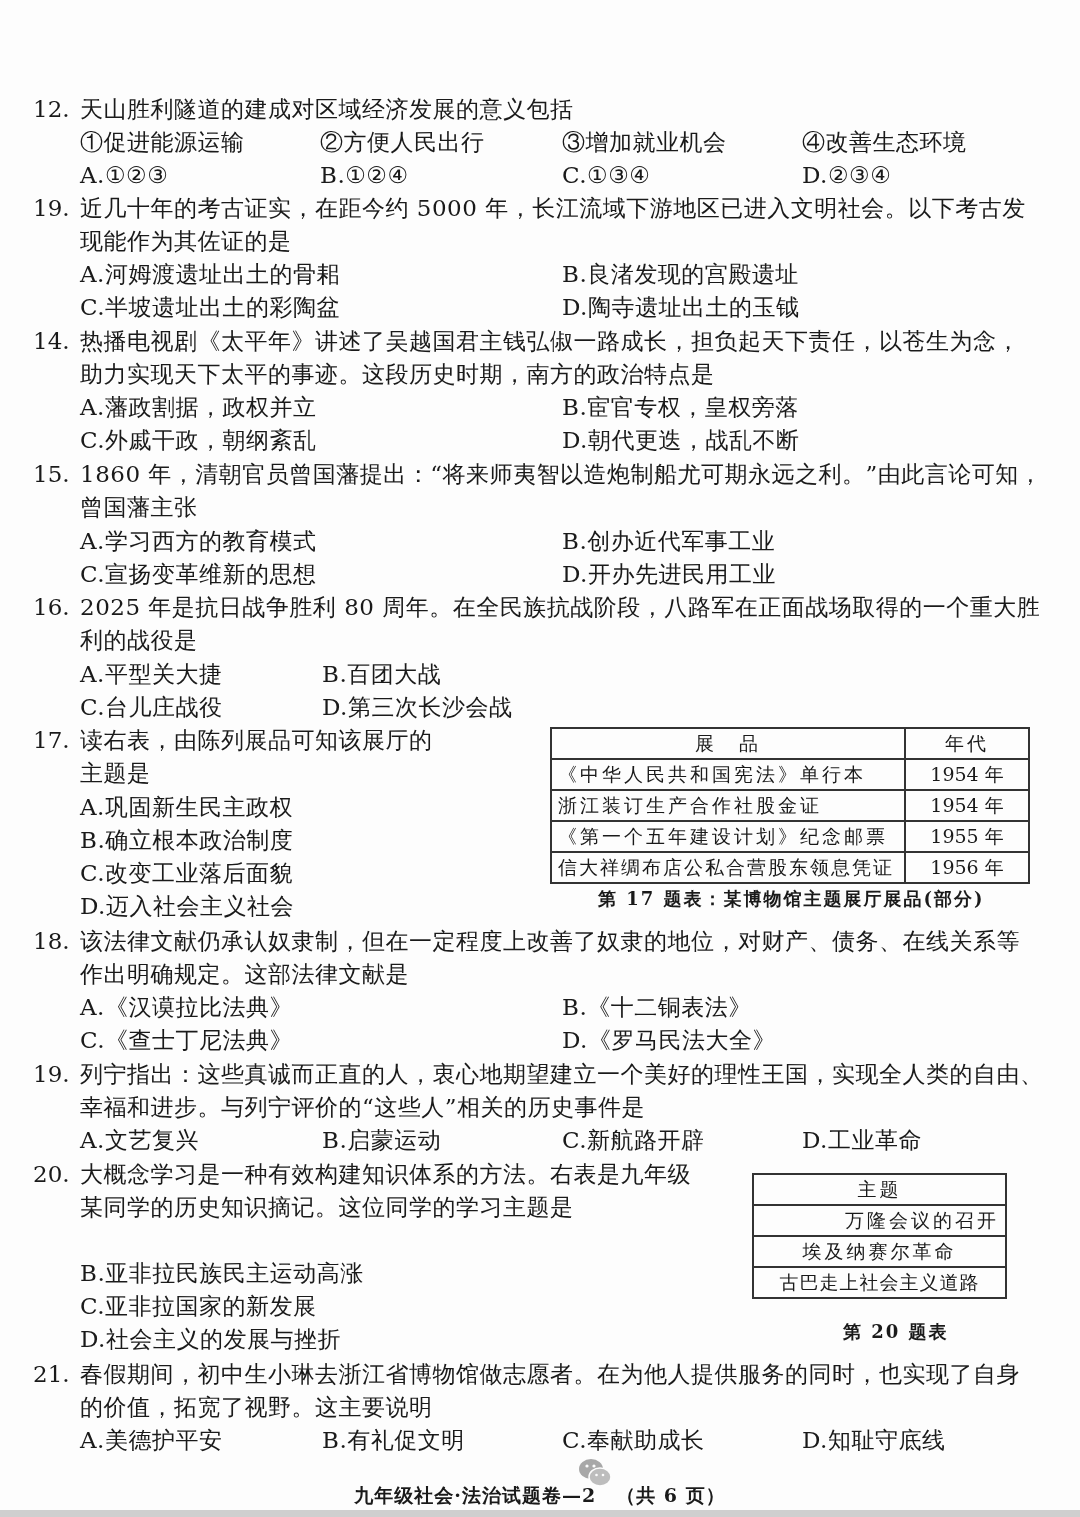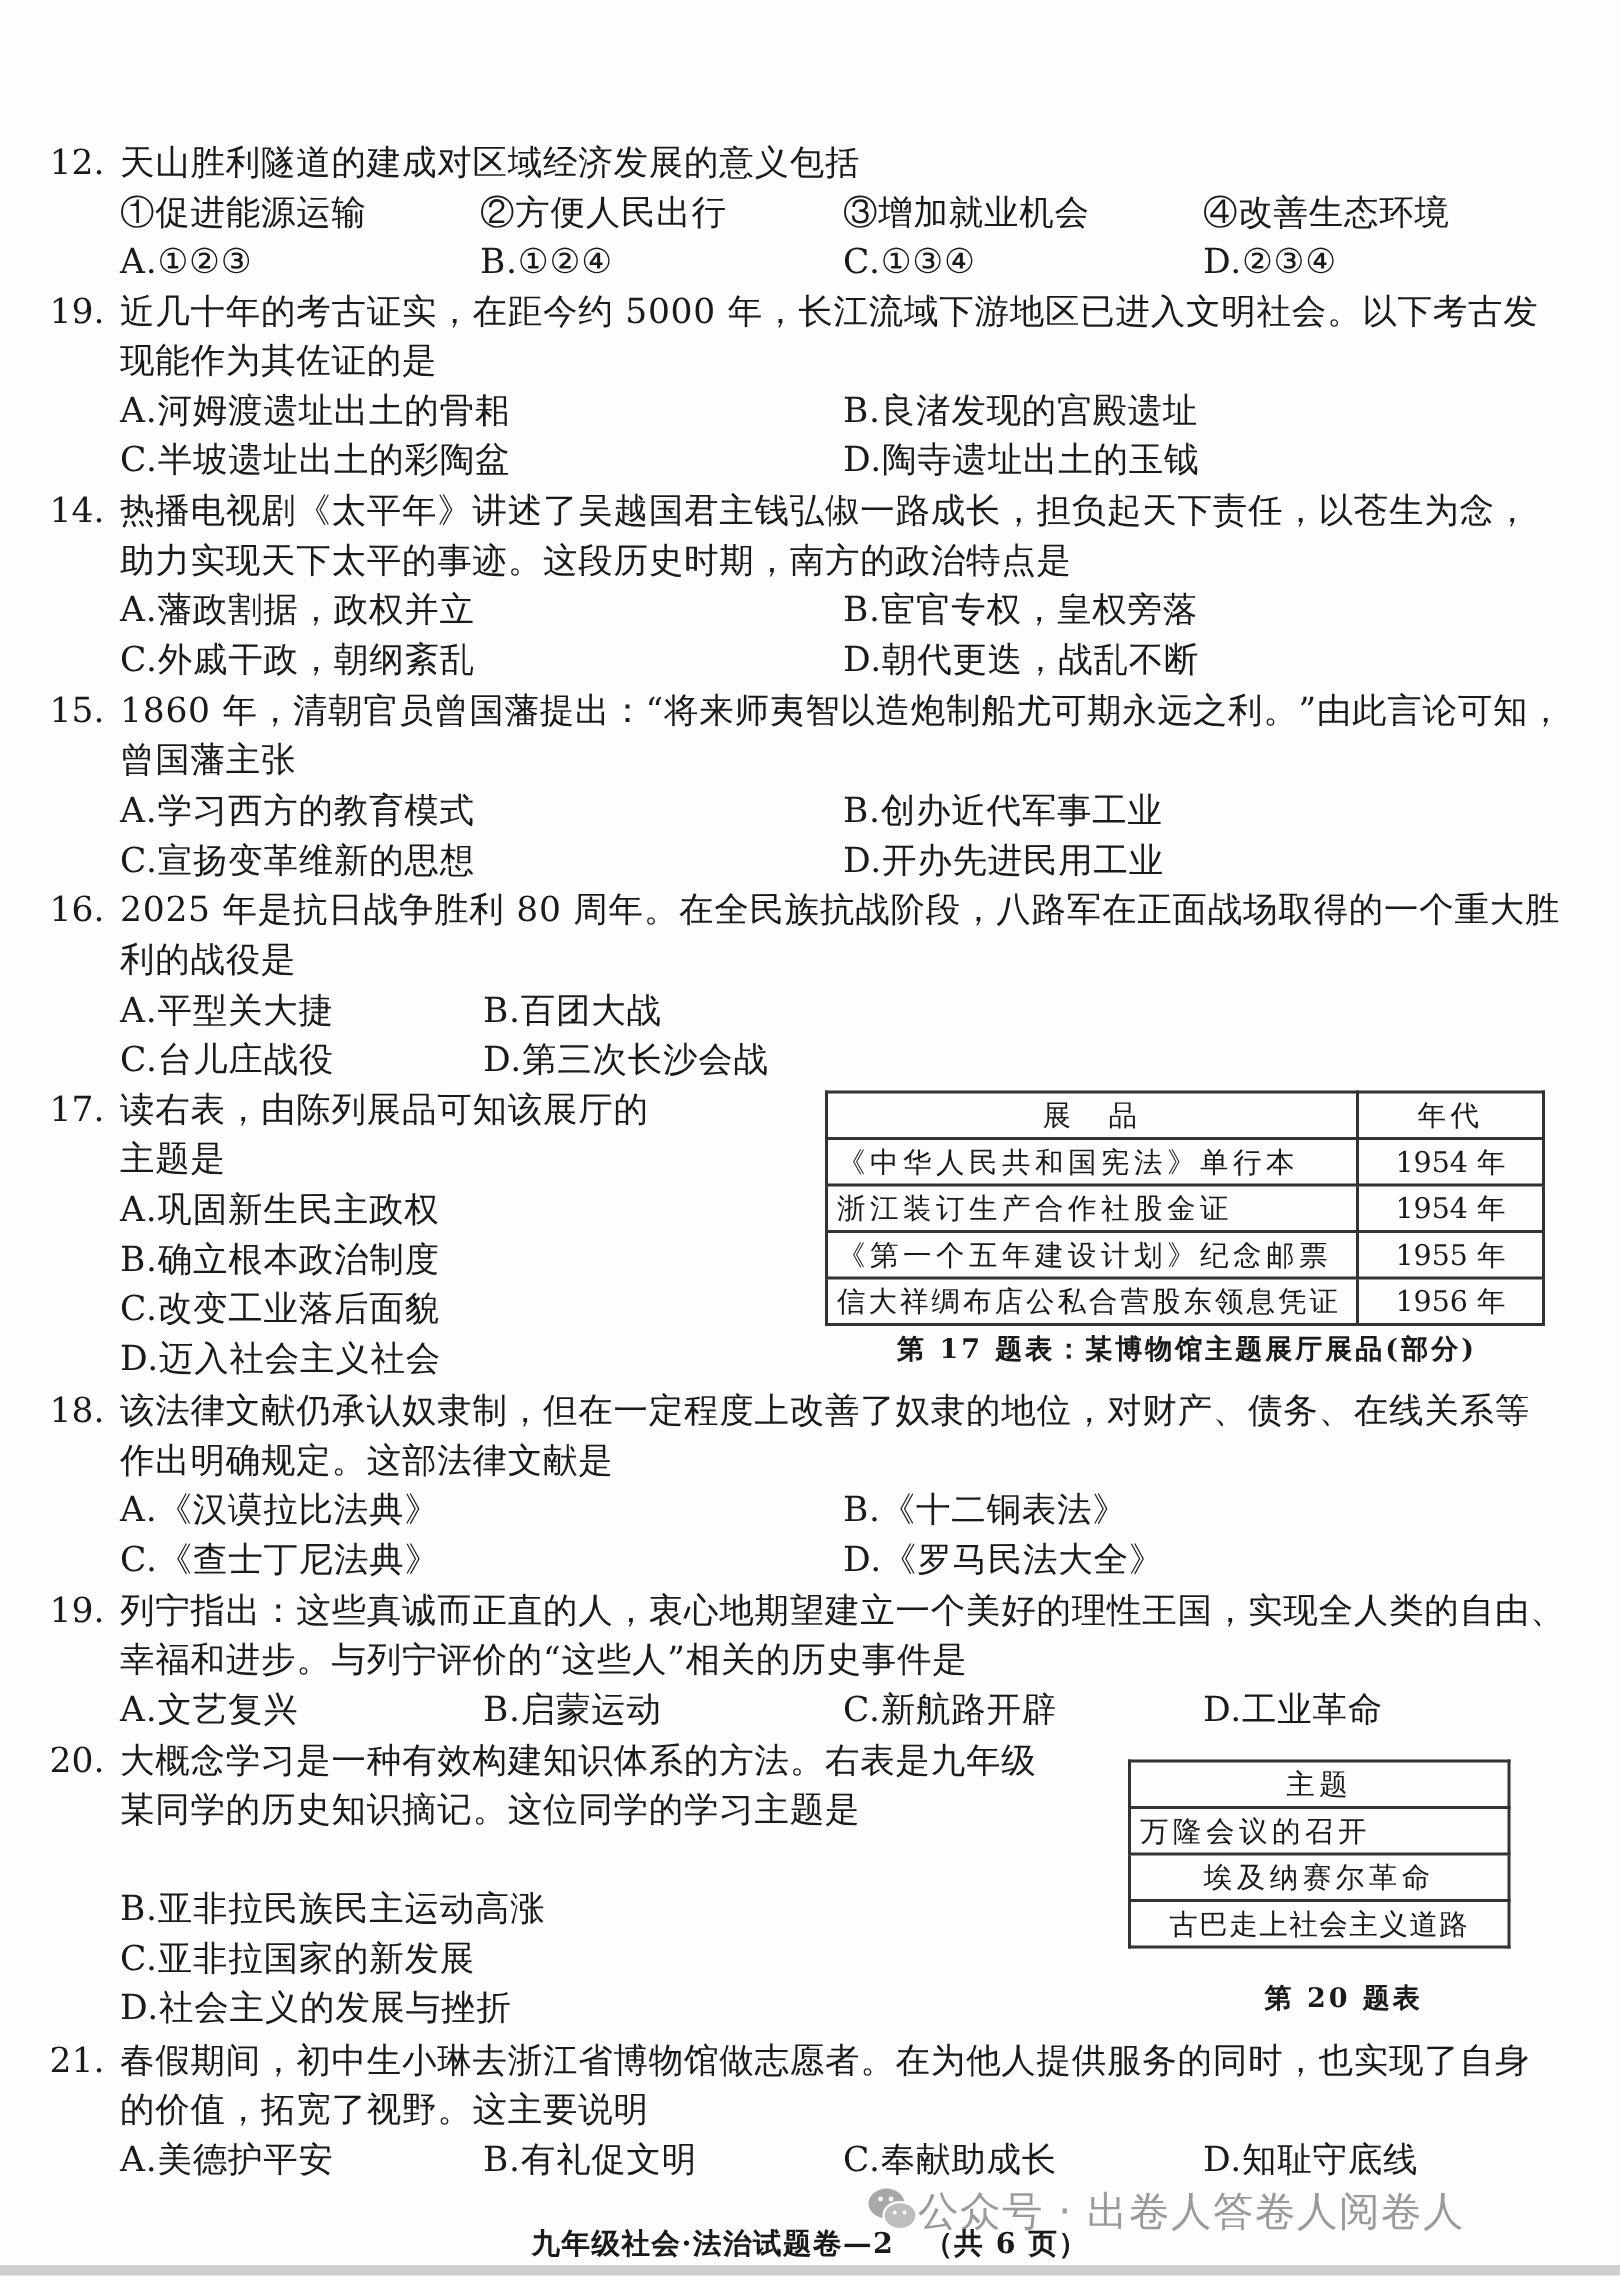--- a/index.html
+++ b/index.html
@@ -137,21 +137,21 @@
   <span class="opt" style="left:80px;top:1257px">B.亚非拉民族民主运动高涨</span>
   <span class="opt" style="left:80px;top:1290px">C.亚非拉国家的新发展</span>
   <span class="opt" style="left:80px;top:1323px">D.社会主义的发展与挫折</span>
 
   <table class="t" style="left:752px;top:1173px;width:255px">
     <tbody>
         <tr>
           <td style="text-align:center">主题</td>
         </tr>
     <tr>
-          <td style="text-align:left">万隆会议的召开</td>
+          <td style="text-align:right">万隆会议的召开</td>
         </tr>
     <tr>
           <td style="text-align:center">埃及纳赛尔革命</td>
         </tr>
     <tr>
           <td style="text-align:center;letter-spacing:1px">古巴走上社会主义道路</td>
         </tr>
   </tbody>
     </table>
   <span class="caption" style="left:843px;top:1320px">第 20 题表</span>
@@ -165,17 +165,16 @@
   <span class="opt" style="left:802px;top:1424px">D.知耻守底线</span>
 
   <svg class="wm-icon" viewBox="0 0 34 32">
     <ellipse cx="13" cy="12" rx="12" ry="10" fill="#a8a8a8"></ellipse>
     <ellipse cx="22" cy="20" rx="11" ry="9" fill="#bdbdbd" stroke="#fdfdfd" stroke-width="1.5"></ellipse>
     <circle cx="9" cy="9" r="1.6" fill="#fdfdfd"></circle>
     <circle cx="16" cy="9" r="1.6" fill="#fdfdfd"></circle>
     <circle cx="18.5" cy="18" r="1.3" fill="#fdfdfd"></circle>
     <circle cx="25" cy="18" r="1.3" fill="#fdfdfd"></circle>
   </svg>
-  <span class="watermark">公众号 · 出卷人答卷人阅卷人</span>
 
   <div class="footer">九年级社会·法治试题卷—2　（共 6 页）</div>
   <div class="bottom-bar"></div>
 </div>
 
 </body></html>

